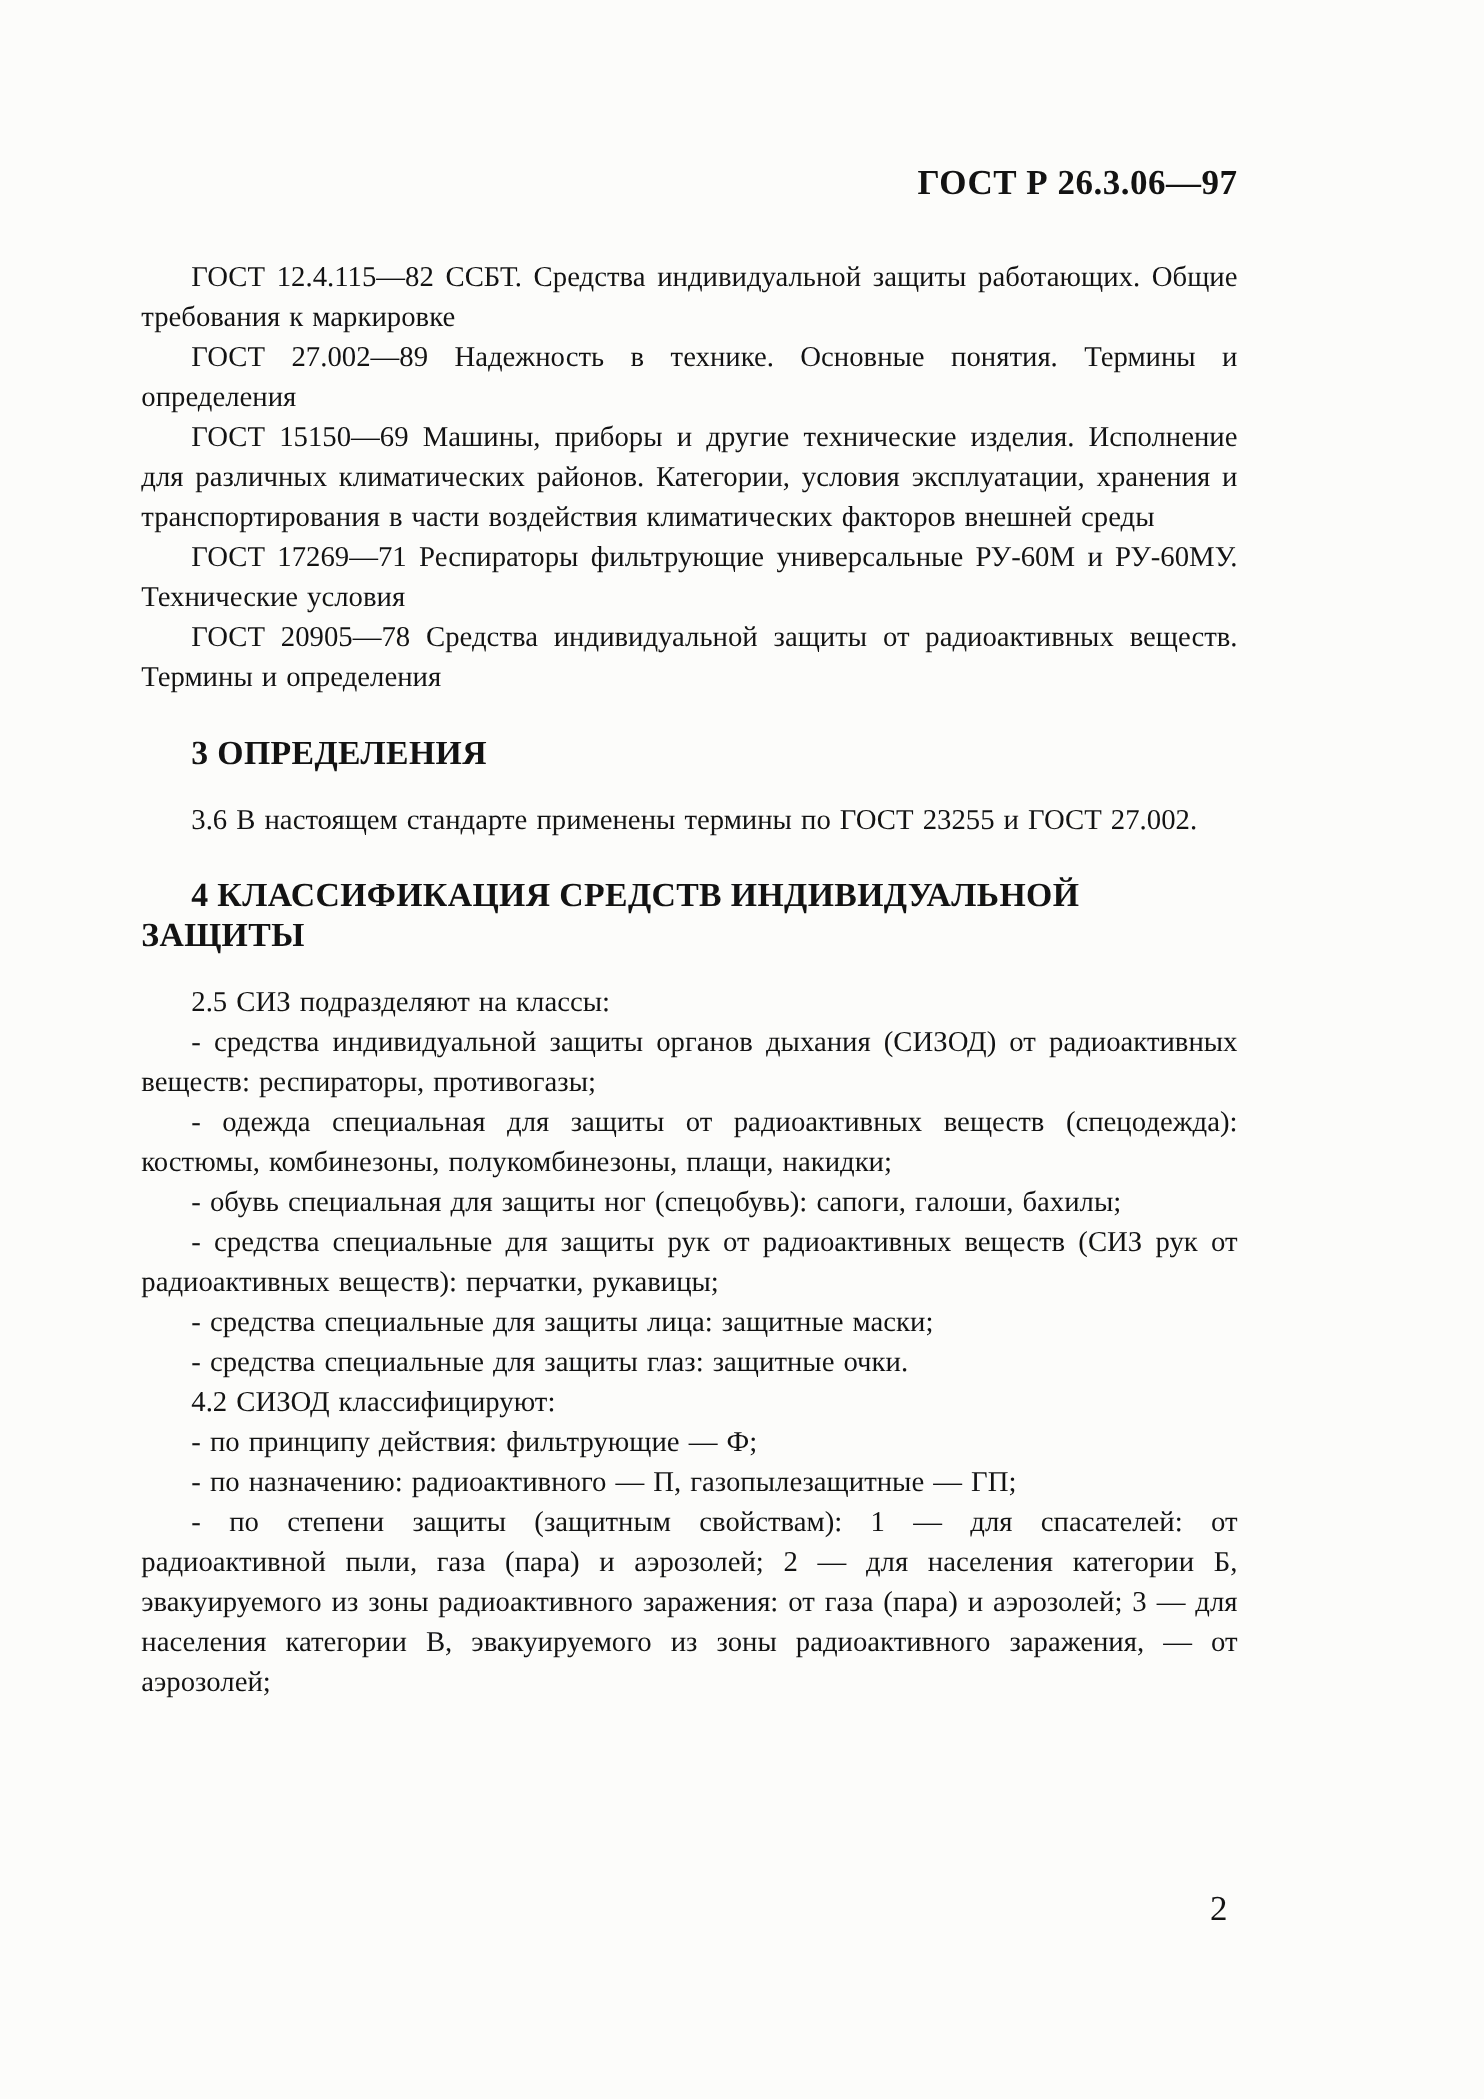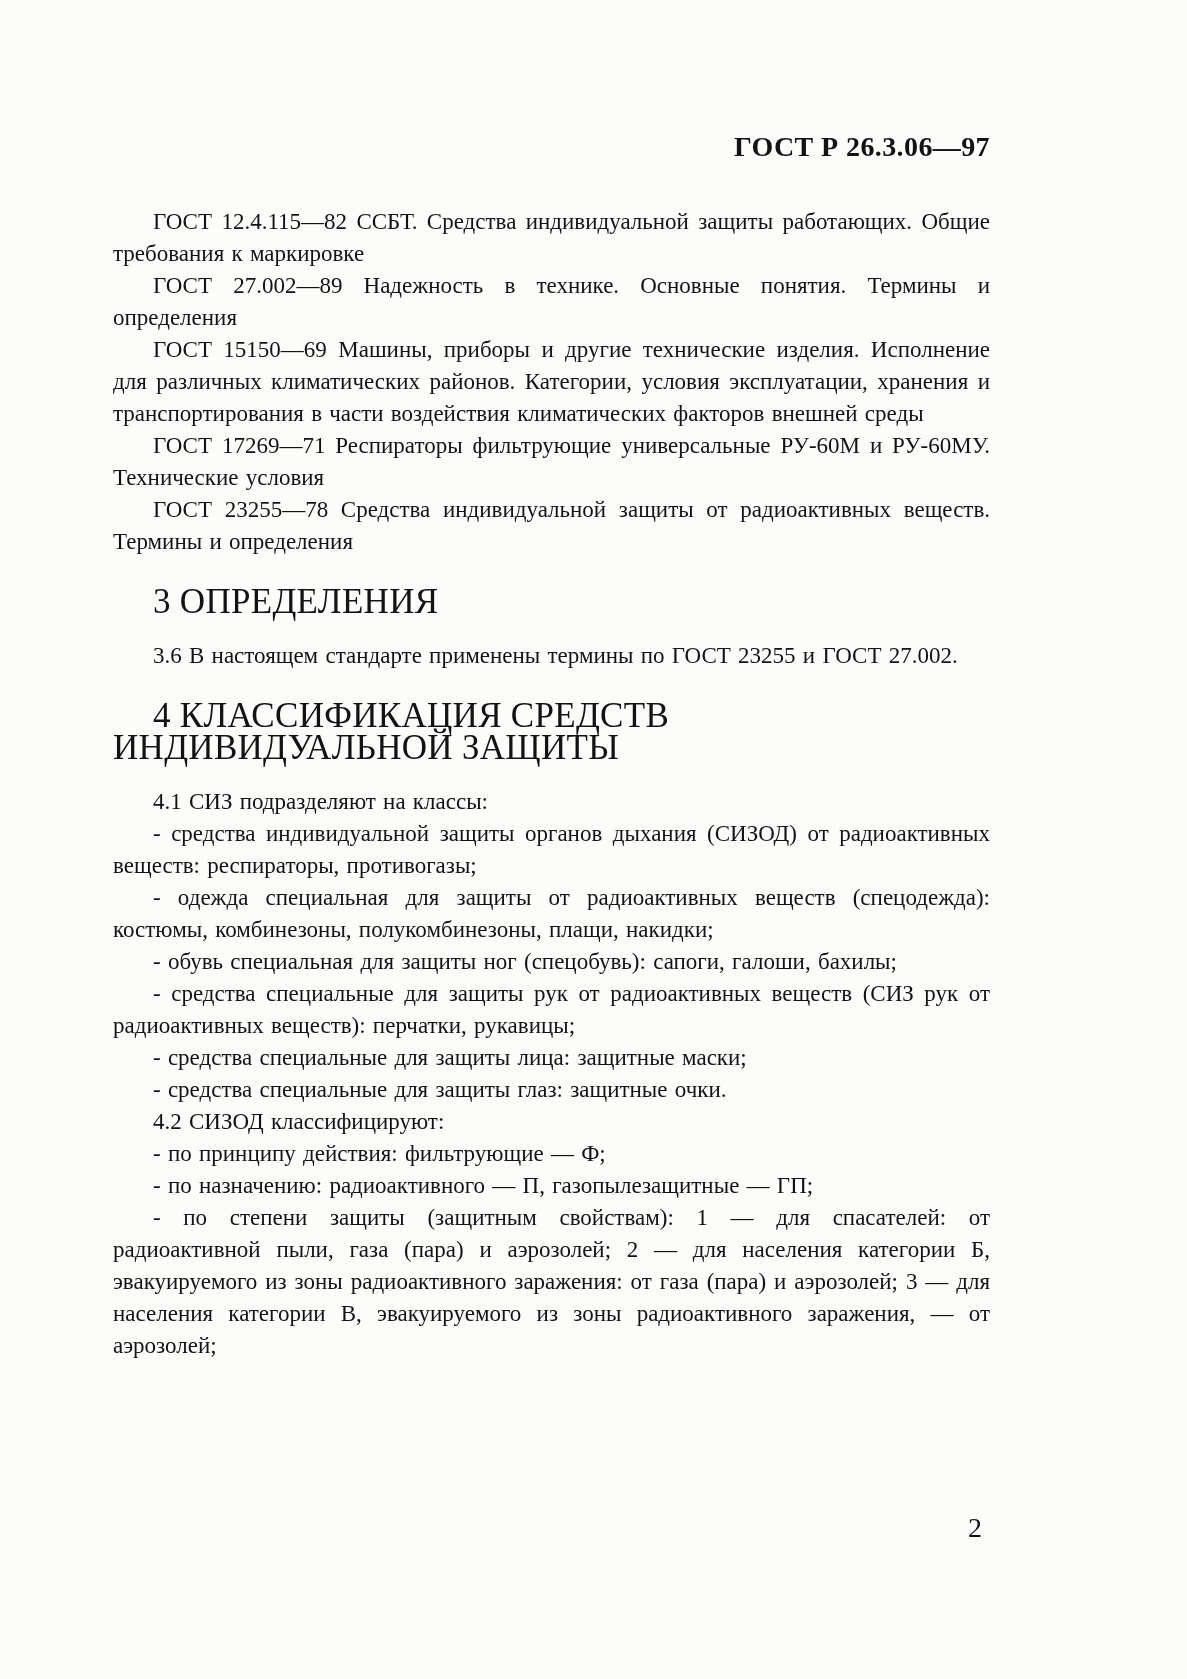--- a/index.html
+++ b/index.html
@@ -34,23 +34,23 @@
     margin: 0;
     font-size: 23px;
     line-height: 32px;
     text-align: justify;
     text-indent: 40px;
     word-spacing: 1.5px;
     hyphens: auto;
     -webkit-hyphens: auto;
   }
   .page h2 {
-    font-size: 35px;
+    font-size: 27px;
     line-height: 32px;
-    font-weight: normal;
+    font-weight: bold;
     letter-spacing: 0.3px;
     margin: 28px 0 22px 0;
     text-indent: 40px;
   }
   .page-number {
     position: absolute;
     top: 1512px;
     right: 205px;
     font-size: 28px;
     line-height: 32px;
@@ -61,33 +61,33 @@
 
 <div class="page">
 
   <div class="doc-header">ГОСТ Р 26.3.06—97</div>
 
   <section>
     <p>ГОСТ 12.4.115—82 ССБТ. Средства индивидуальной защиты работающих. Общие требования к маркировке</p>
     <p>ГОСТ 27.002—89 Надежность в технике. Основные понятия. Термины и определения</p>
     <p>ГОСТ 15150—69 Машины, приборы и другие технические изделия. Исполнение для различных климатических районов. Категории, условия эксплуатации, хранения и транспортирования в части воздействия климатических факторов внешней среды</p>
     <p>ГОСТ 17269—71 Респираторы фильтрующие универсальные РУ-60М и РУ-60МУ. Технические условия</p>
-    <p>ГОСТ 23255—78 Средства индивидуальной защиты от радиоактивных веществ. Термины и определения</p>
+    <p>ГОСТ 20905—78 Средства индивидуальной защиты от радиоактивных веществ. Термины и определения</p>
   </section>
 
   <h2>3 ОПРЕДЕЛЕНИЯ</h2>
 
   <section>
     <p>3.6 В настоящем стандарте применены термины по ГОСТ 23255 и ГОСТ 27.002.</p>
   </section>
 
   <h2>4 КЛАССИФИКАЦИЯ СРЕДСТВ ИНДИВИДУАЛЬНОЙ ЗАЩИТЫ</h2>
 
   <section>
-    <p>4.1 СИЗ подразделяют на классы:</p>
+    <p>2.5 СИЗ подразделяют на классы:</p>
     <p>- средства индивидуальной защиты органов дыхания (СИЗОД) от радиоактивных веществ: респираторы, противогазы;</p>
     <p>- одежда специальная для защиты от радиоактивных веществ (спецодежда): костюмы, комбинезоны, полукомбинезоны, плащи, накидки;</p>
     <p>- обувь специальная для защиты ног (спецобувь): сапоги, галоши, бахилы;</p>
     <p>- средства специальные для защиты рук от радиоактивных веществ (СИЗ рук от радиоактивных веществ): перчатки, рукавицы;</p>
     <p>- средства специальные для защиты лица: защитные маски;</p>
     <p>- средства специальные для защиты глаз: защитные очки.</p>
     <p>4.2 СИЗОД классифицируют:</p>
     <p>- по принципу действия: фильтрующие — Ф;</p>
     <p>- по назначению: радиоактивного — П, газопылезащитные — ГП;</p>
     <p>- по степени защиты (защитным свойствам): 1 — для спасателей: от радиоактивной пыли, газа (пара) и аэрозолей; 2 — для населения категории Б, эвакуируемого из зоны радиоактивного заражения: от газа (пара) и аэрозолей; 3 — для населения категории В, эвакуируемого из зоны радиоактивного заражения, — от аэрозолей;</p>

